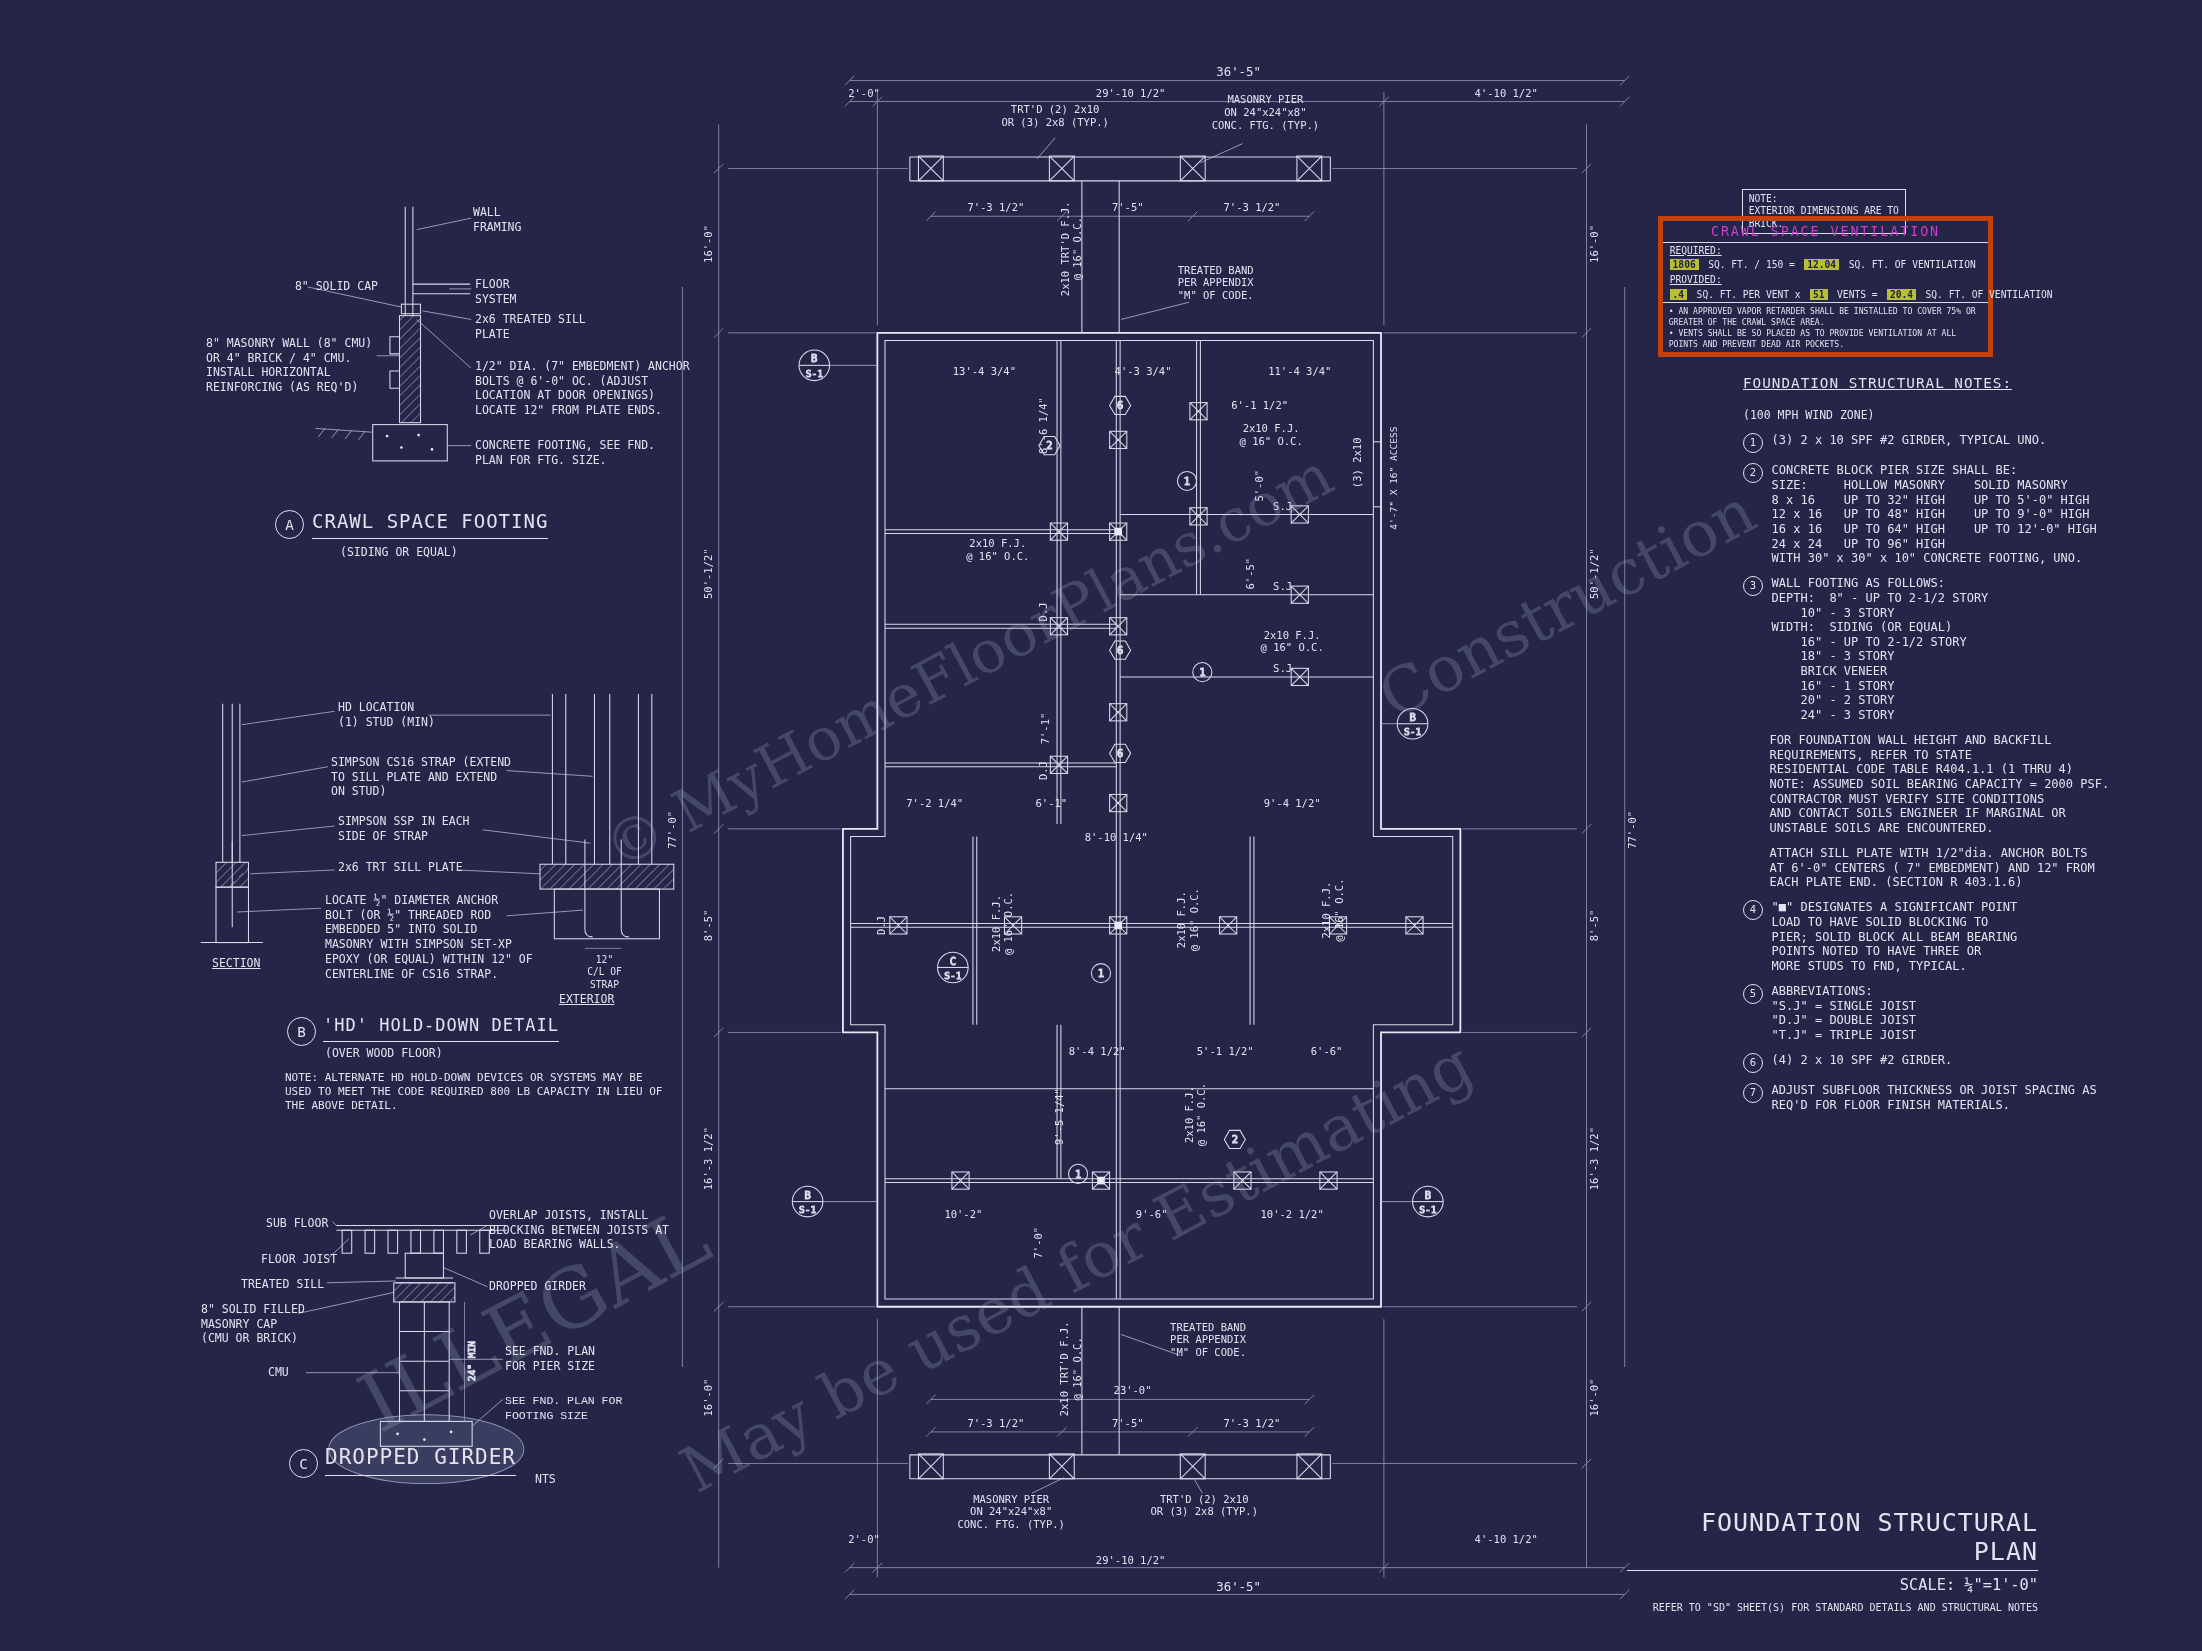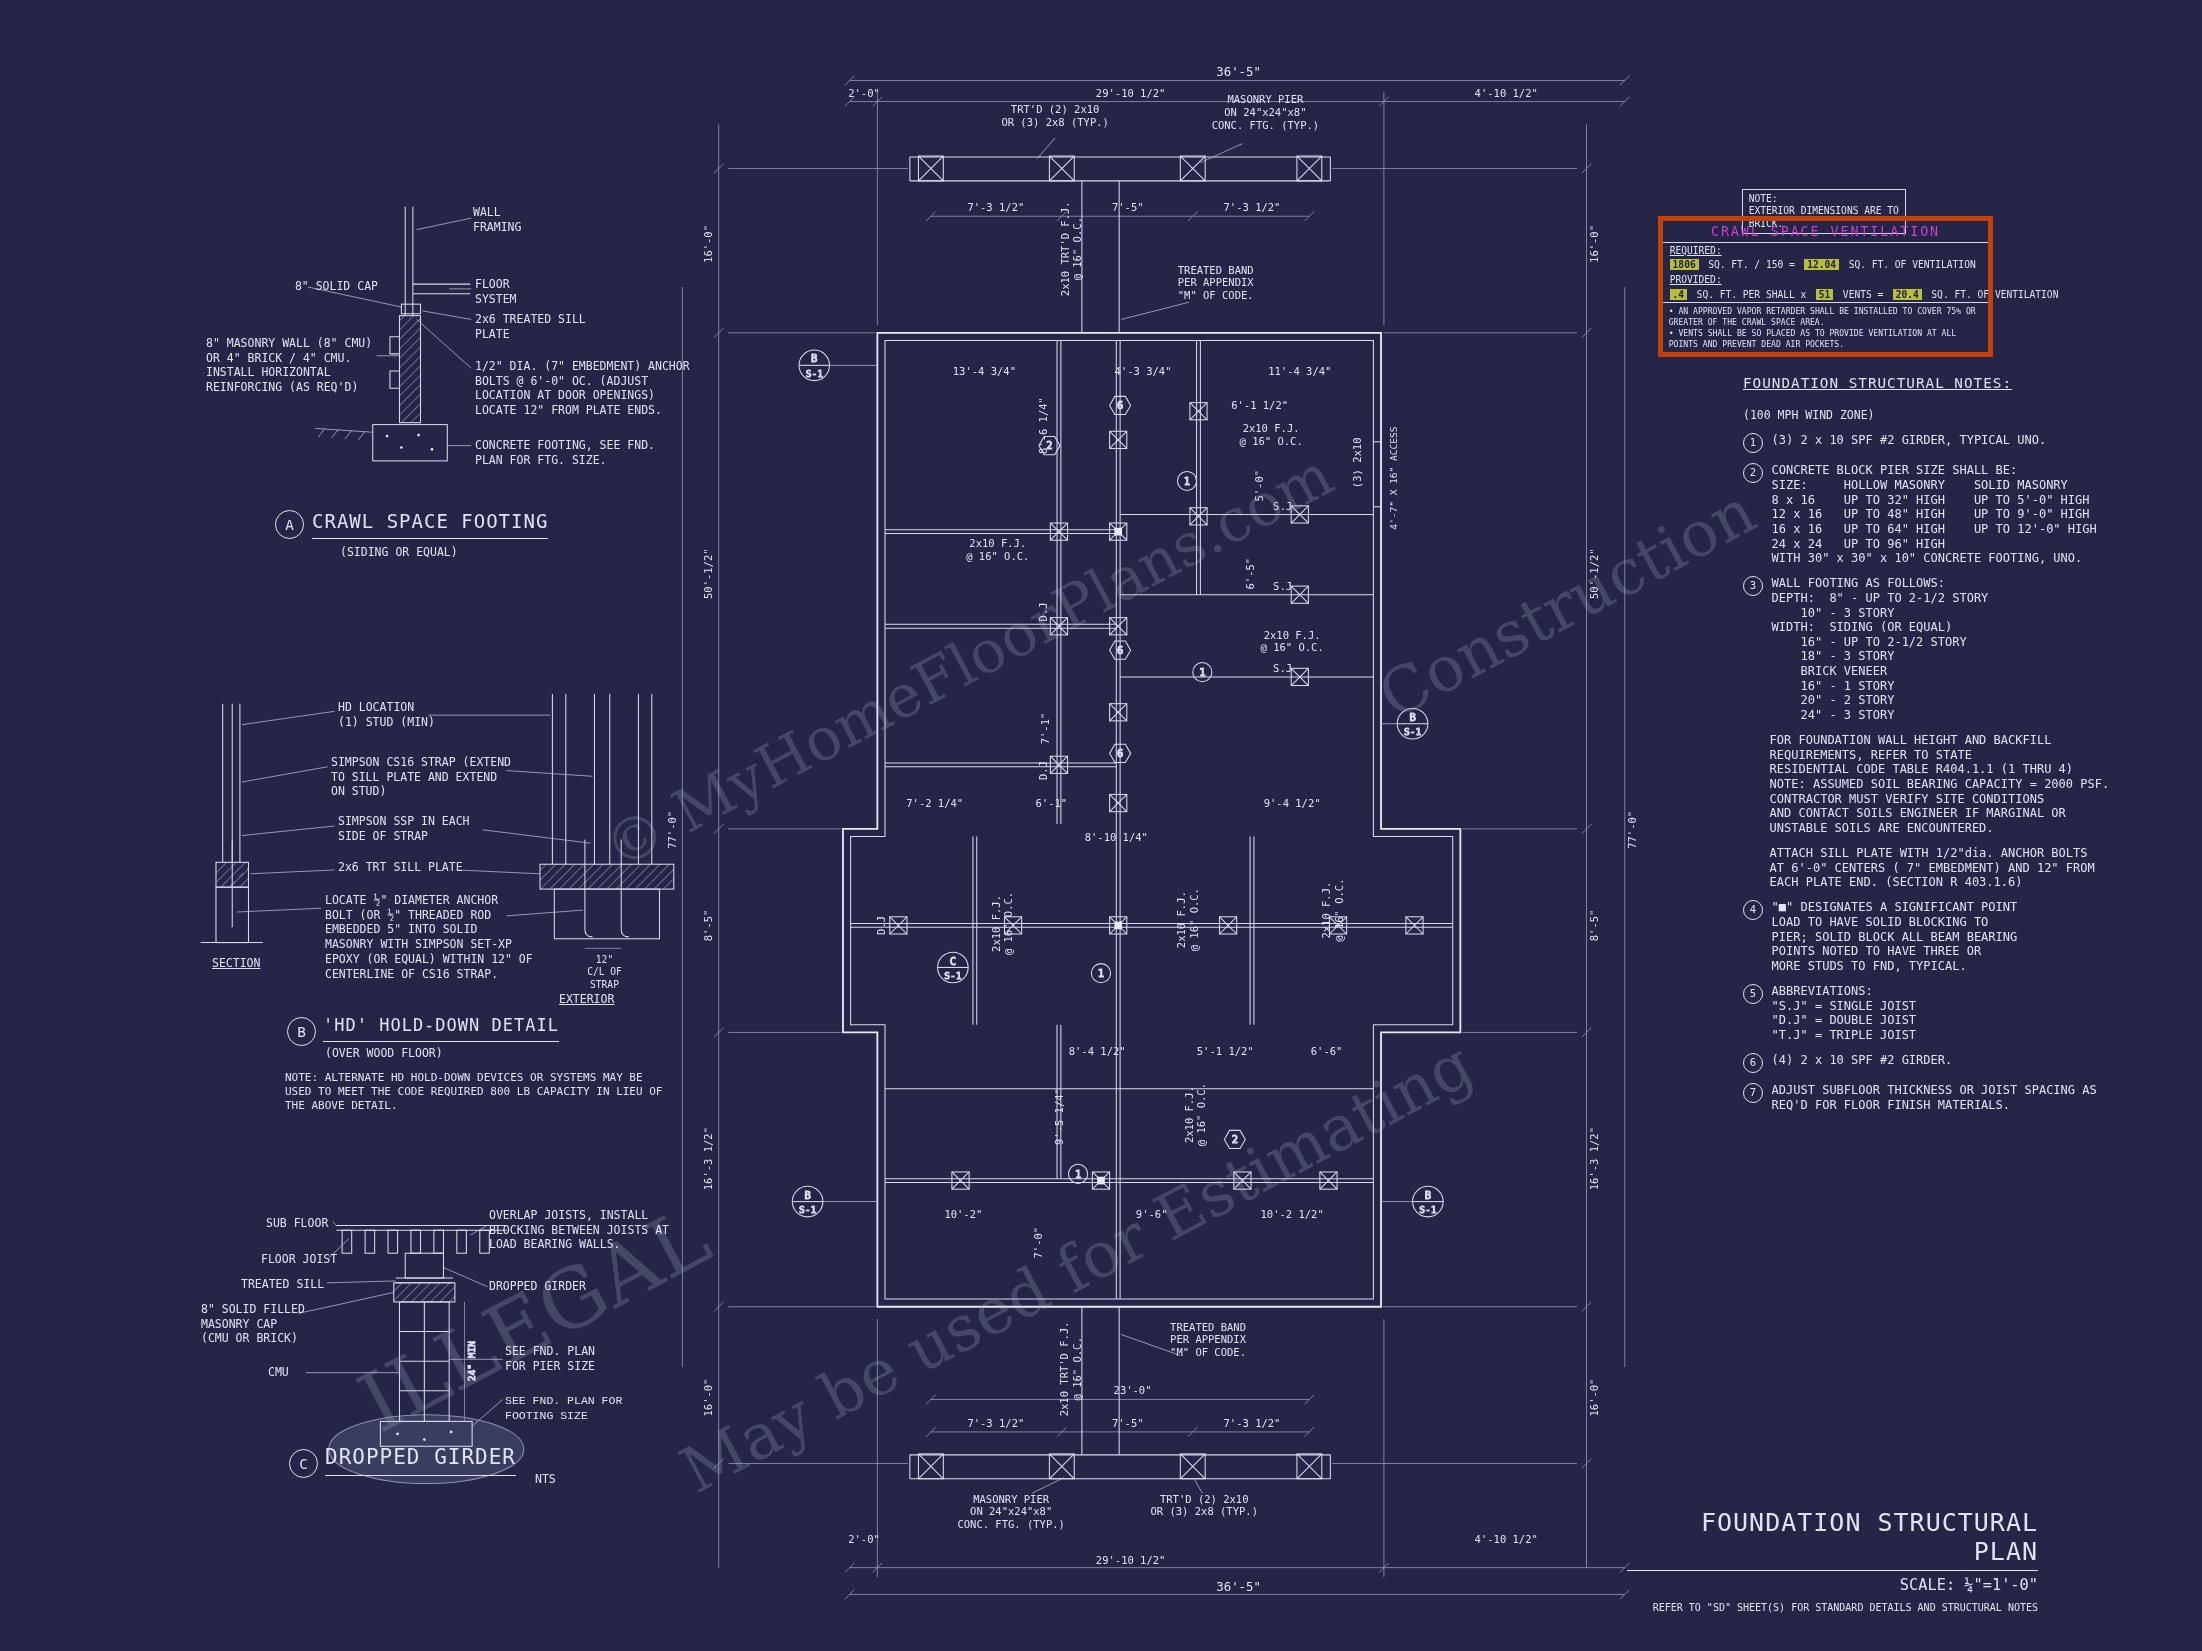--- a/index.html
+++ b/index.html
@@ -542,21 +542,21 @@
     <div class="row"><span class="ul">REQUIRED:</span></div>
     <div class="row">
       <span class="hl">1806</span>
       <span>SQ. FT. / 150 =</span>
       <span class="hl">12.04</span>
       <span>SQ. FT. OF VENTILATION</span>
     </div>
     <div class="row"><span class="ul">PROVIDED:</span></div>
     <div class="row">
       <span class="hl">.4</span>
-      <span>SQ. FT. PER SHALL x</span>
+      <span>SQ. FT. PER VENT x</span>
       <span class="hl">51</span>
       <span>VENTS =</span>
       <span class="hl">20.4</span>
       <span>SQ. FT. OF VENTILATION</span>
     </div>
     <div class="bullets">
       <div>AN APPROVED VAPOR RETARDER SHALL BE INSTALLED TO COVER 75% OR GREATER OF THE CRAWL SPACE AREA.</div>
       <div>VENTS SHALL BE SO PLACED AS TO PROVIDE VENTILATION AT ALL POINTS AND PREVENT DEAD AIR POCKETS.</div>
     </div>
   </div>

